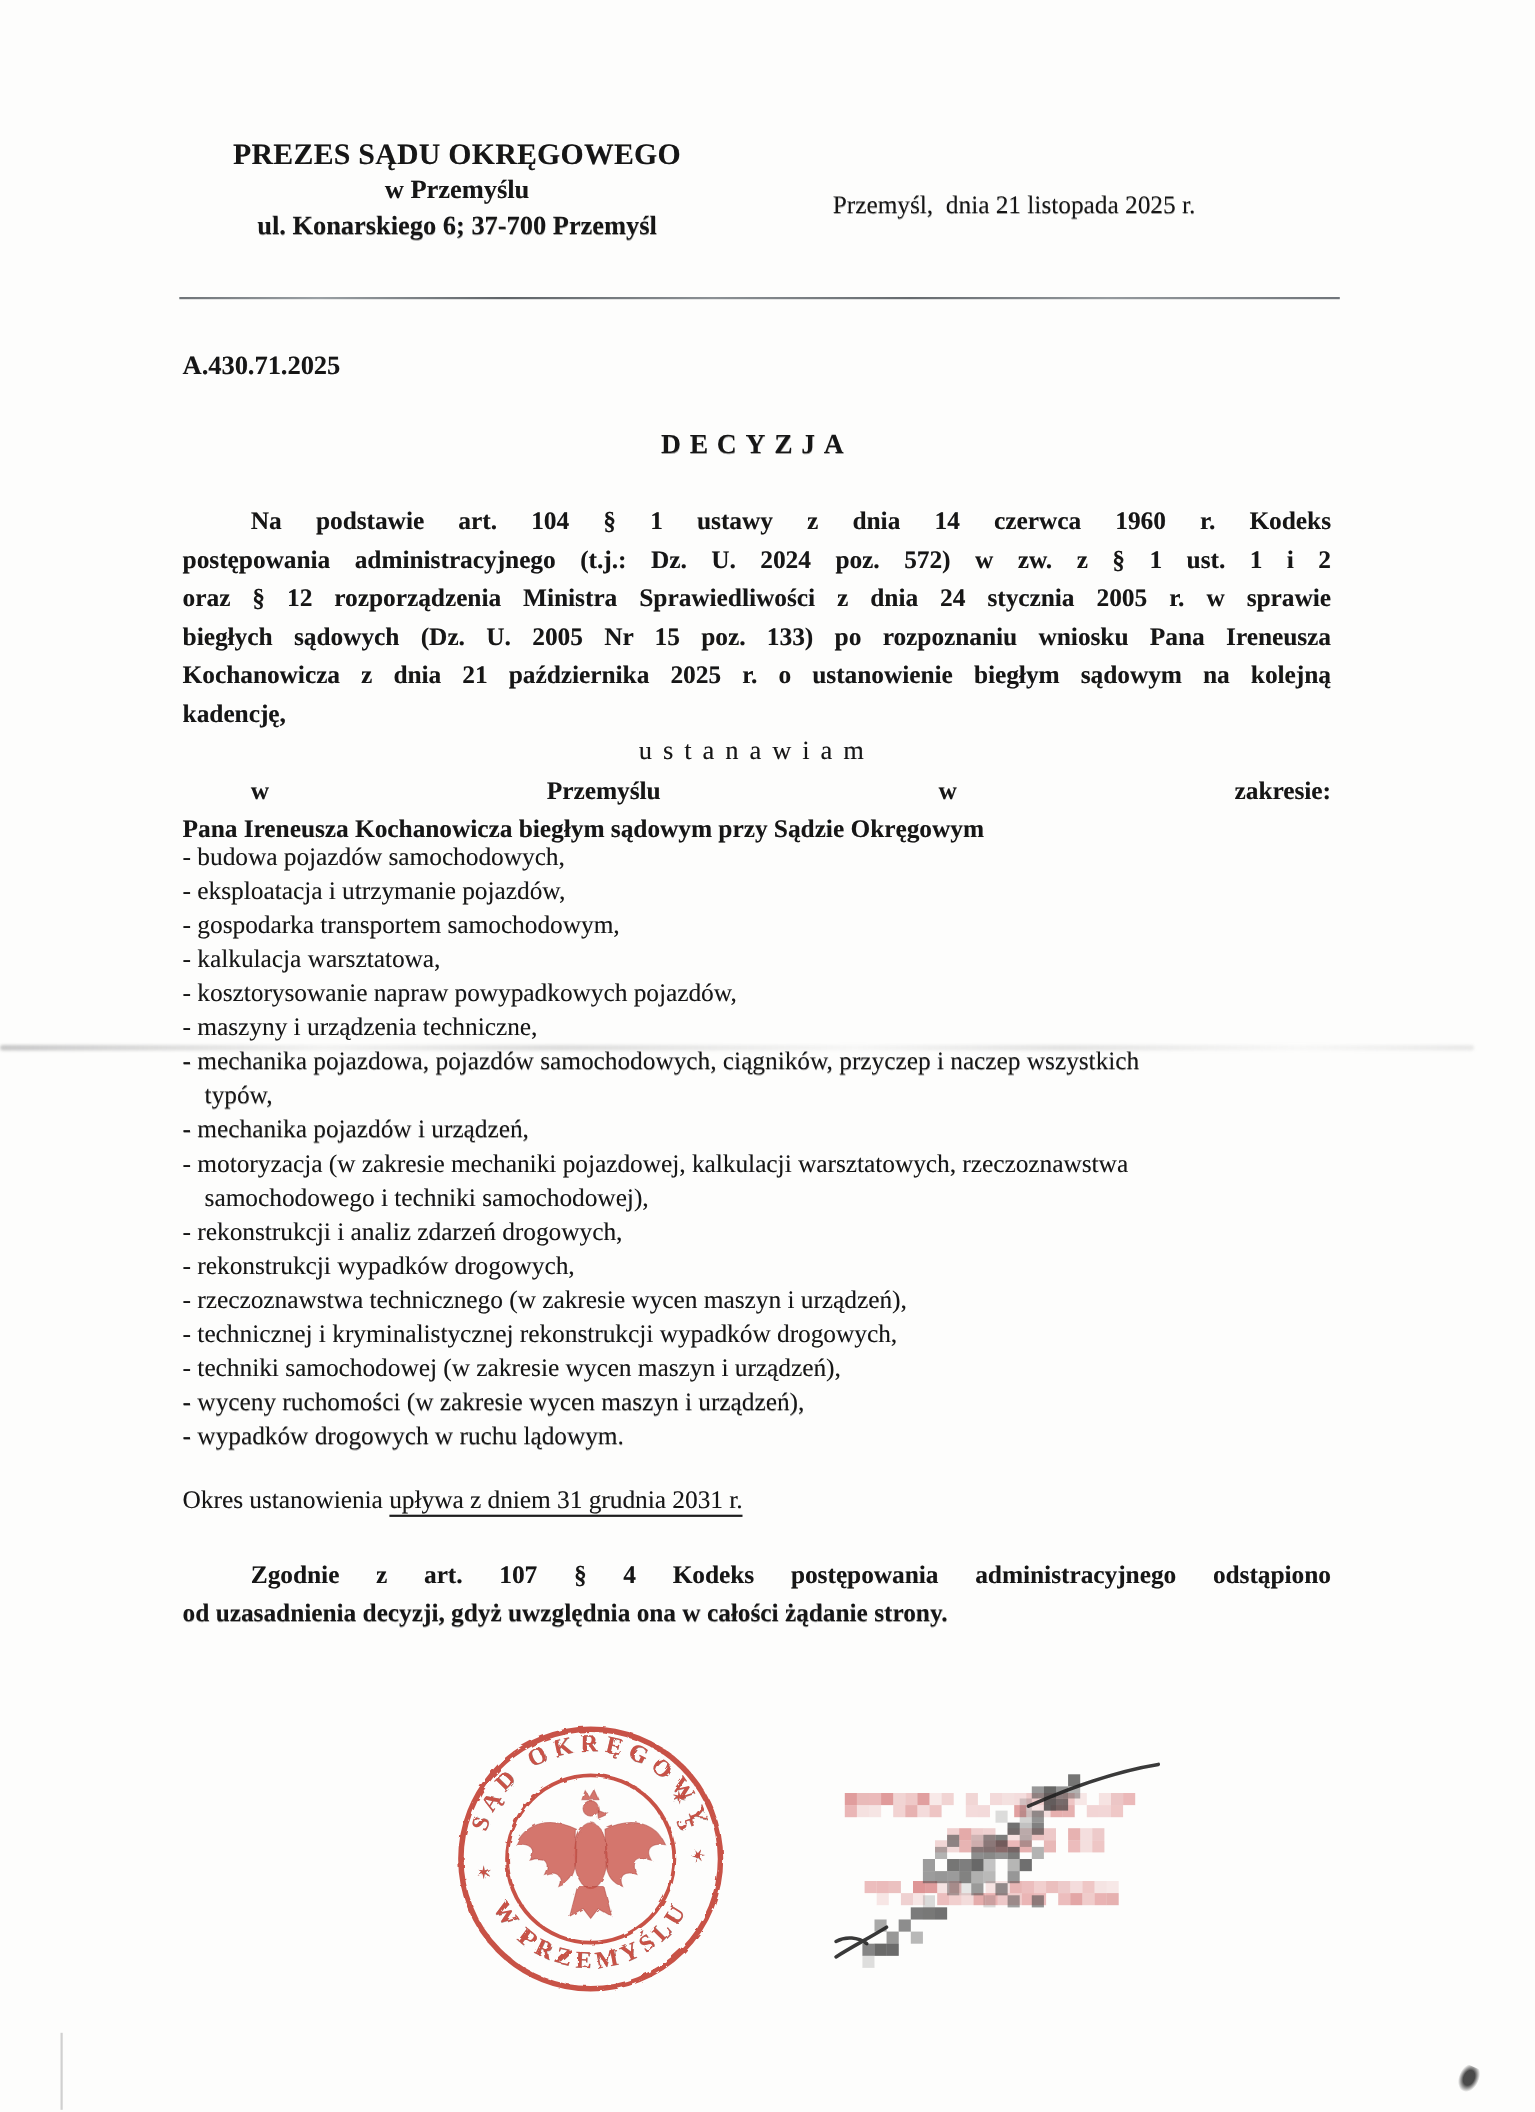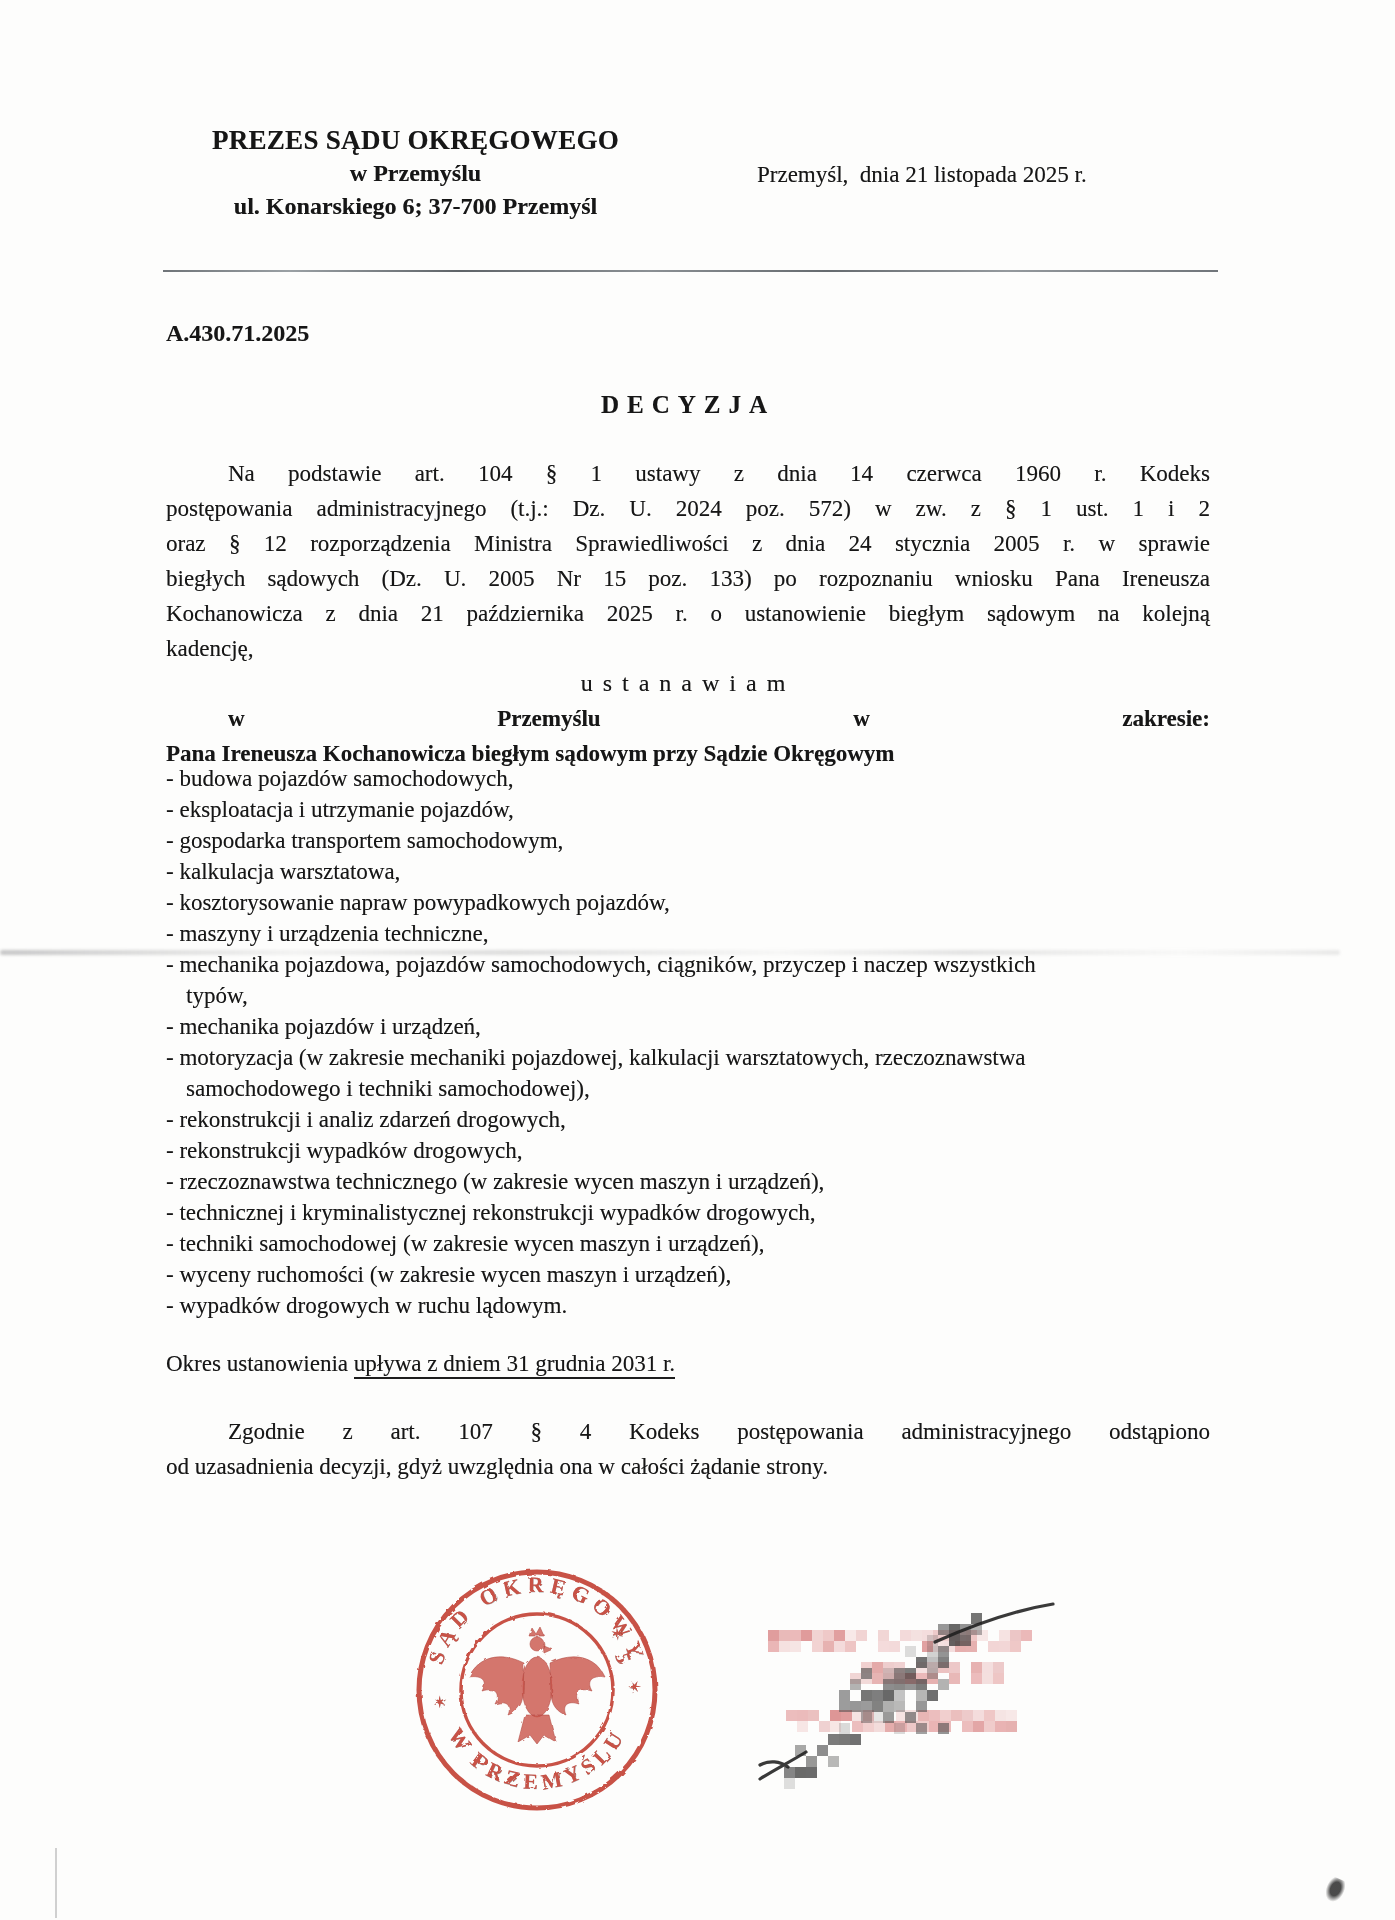--- a/index.html
+++ b/index.html
@@ -15,37 +15,37 @@
   }
   
   .letterhead{
     position:absolute;left:163px;top:124px;width:505px;
     text-align:center;font-weight:bold;line-height:33px;
   }
   .lh-1{font-size:27px;letter-spacing:.3px;}
   .lh-2{font-size:24px;}
   .lh-3{font-size:24px;}
   .date-line{
-    position:absolute;left:757px;top:162px;
+    position:absolute;left:757px;top:174px;
     font-size:23px;white-space:nowrap;
   }
   .divider{
     position:absolute;left:163px;top:270px;width:1055px;height:2px;
     background:linear-gradient(90deg,#6f7478,#9aa0a4 12%,#5f6468 28%,#8b9094 46%,#666b6f 63%,#94999d 80%,#70757a 100%);
     filter:blur(.4px);
   }
   
   .content{position:absolute;left:166px;top:318px;width:1044px;font-size:23px;}
   .case-number{font-weight:bold;font-size:24px;line-height:30px;}
   .doc-title{
     margin-top:42px;text-align:center;font-weight:bold;font-size:25px;
     letter-spacing:8px;line-height:30px;
   }
   .para{margin:0;}
-  .para .jline{text-align:justify;text-align-last:justify;}
+  .para .jline{text-align:justify;text-align-last:justify;font-weight:bold;}
   .para .jline:first-child{text-indent:62px;}
   .para .jline:last-child{text-align-last:left;}
   .intro{margin-top:36px;line-height:35px;}
   .operative-word{
     text-align:center;font-weight:normal;letter-spacing:10px;
     line-height:35px;font-size:24px;
   }
   .appoint{font-weight:bold;line-height:35px;}
   .scope{margin-top:-8px;line-height:31px;}
   .scope-line{padding-left:20px;text-indent:-20px;}

